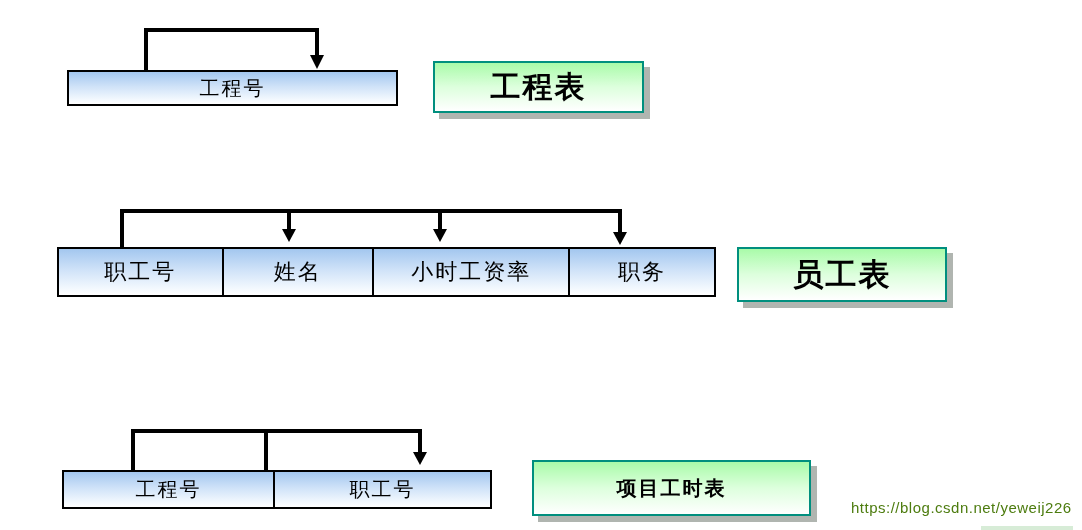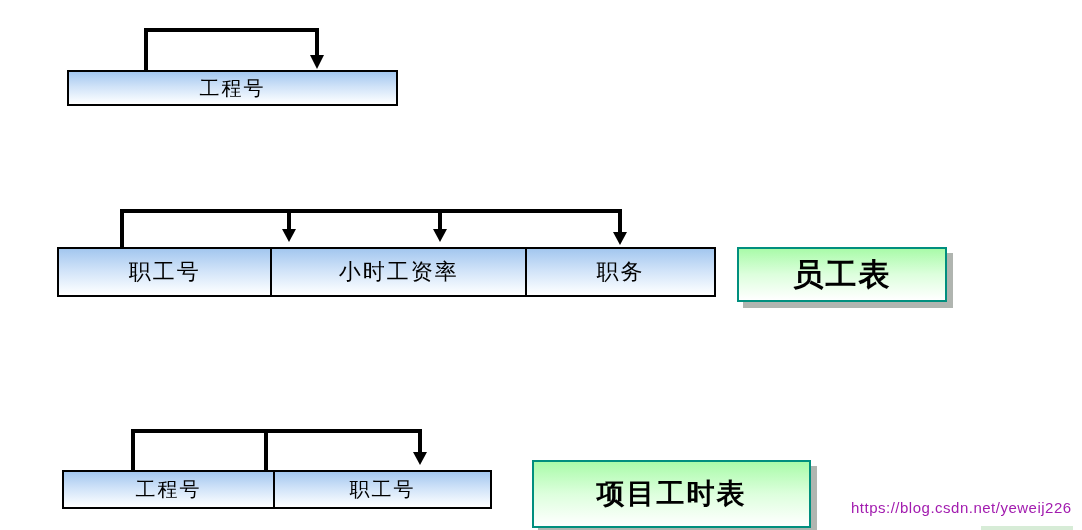--- a/index.html
+++ b/index.html
@@ -54,28 +54,28 @@
     background: linear-gradient(180deg, #a9fba9 0%, #ddffdd 50%, #ffffff 100%);
     box-shadow: 6px 6px 0 #b0b5b0;
     color: #000000;
     font-weight: bold;
     font-family: "Liberation Sans", "DejaVu Sans", sans-serif;
     letter-spacing: 2px;
     white-space: nowrap;
   }
   .l-project      { left: 433px; top: 61px;  width: 211px; height: 52px; font-size: 30px; }
   .l-employee     { left: 737px; top: 247px; width: 210px; height: 55px; font-size: 31px; }
-  .l-projecthours { left: 532px; top: 460px; width: 279px; height: 68px; font-size: 28px; }
+  .l-projecthours { left: 532px; top: 460px; width: 279px; height: 56px; font-size: 20px; }
 
   .watermark {
     position: absolute;
     left: 851px;
     top: 499px;
     font-size: 15px;
-    color: #a21caf;
+    color: #4d7c0f;
     letter-spacing: 0.5px;
     white-space: nowrap;
   }
   .corner-fragment {
     position: absolute;
     left: 981px;
     top: 526px;
     width: 92px;
     height: 4px;
     background: #d7ecd7;
@@ -105,23 +105,27 @@
     <g stroke="#000000" stroke-width="4" fill="none" stroke-linecap="square">
       <polyline points="133,469 133,431 420,431 420,453"></polyline>
       <line x1="266" y1="469" x2="266" y2="431"></line>
       <polygon points="413,452 427,452 420,465" fill="#000000" stroke="none"></polygon>
     </g>
   </svg>
 
   <div class="dtable t-project">
     <div class="cell" style="flex:166">工程号</div>
   </div>
+  <div class="label-box l-project">
+    <span>工程表</span>
+  </div>
 
   <div class="dtable t-employee">
     <div class="cell" style="flex:165">职工号</div>
+    <div class="cell" style="flex:151">姓名</div>
     <div class="cell" style="flex:197">小时工资率</div>
     <div class="cell" style="flex:146">职务</div>
   </div>
   <div class="label-box l-employee">
     <span>员工表</span>
   </div>
 
   <div class="dtable t-projecthours">
     <div class="cell" style="flex:142">工程号</div>
     <div class="cell" style="flex:146">职工号</div>

